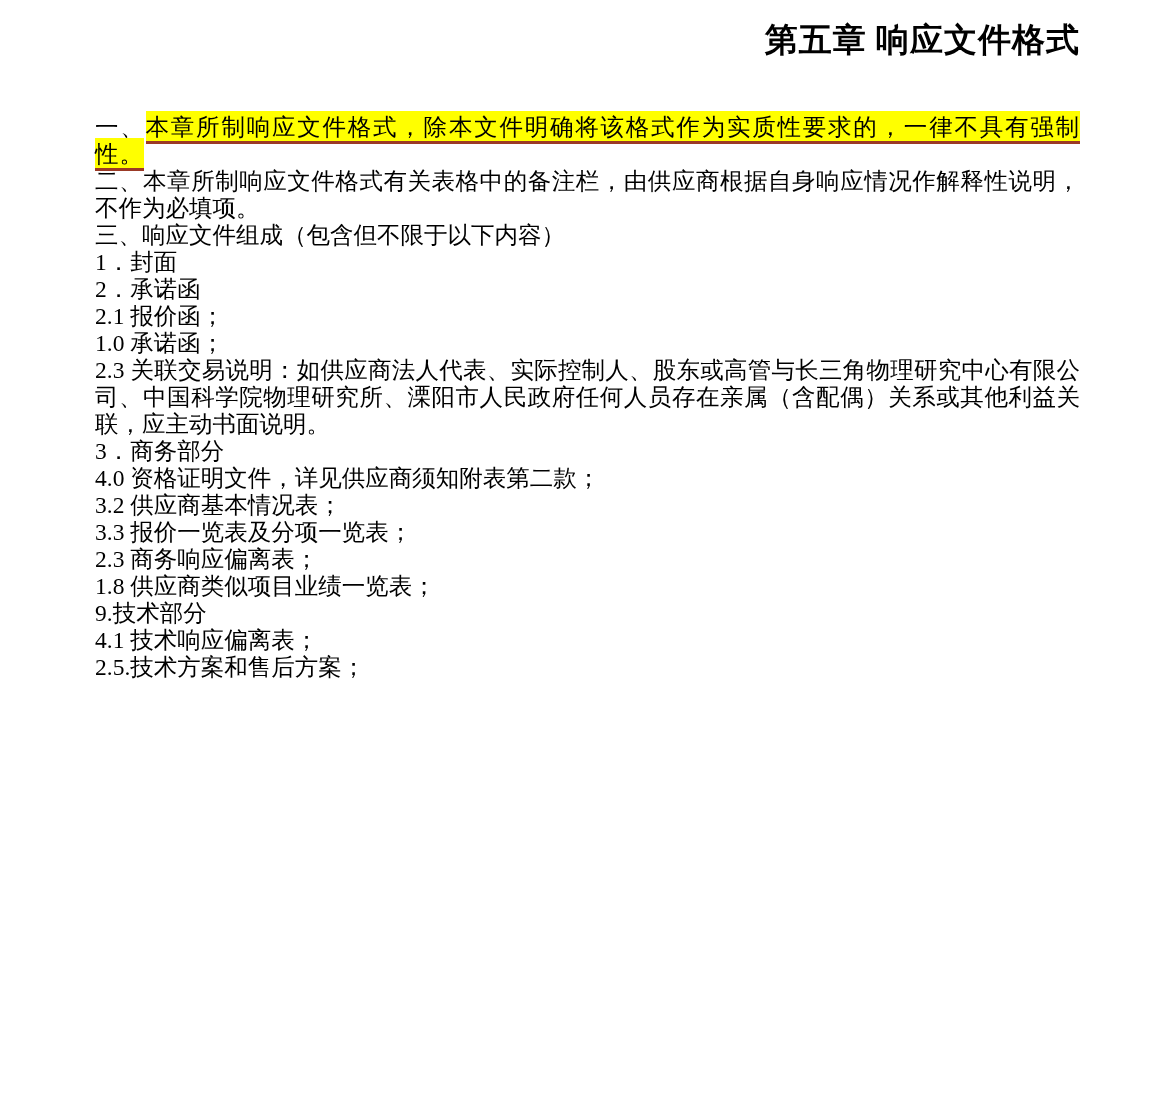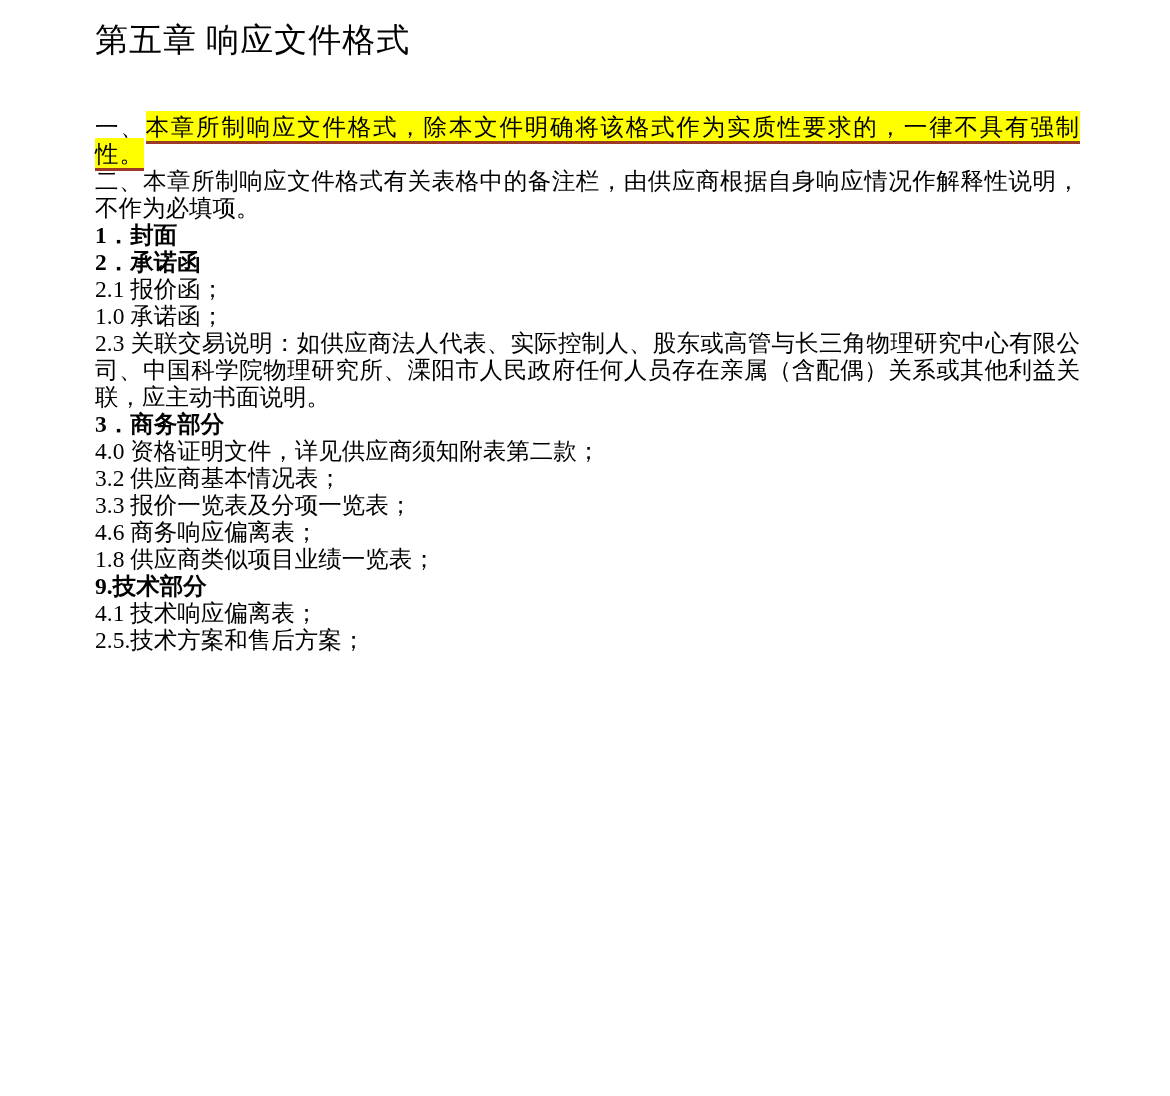--- a/index.html
+++ b/index.html
@@ -3,52 +3,53 @@
 <meta charset="utf-8">
 <style>
   html,body{margin:0;padding:0;}
   body{
     width:1170px;height:1096px;overflow:hidden;
     background:#ffffff;color:#000000;
     font-family:"Liberation Serif","DejaVu Serif",serif;
   }
   .page{padding:18px 90px 0 95px;}
   .doc-title{
-    font-size:33px;font-weight:normal;text-align:left;
+    font-size:33px;font-weight:bold;text-align:right;
     line-height:44px;margin:0 0 52px 0;letter-spacing:1px;
   }
   .doc-body{width:985px;}
   .para{
     font-size:23.5px;line-height:27px;margin:0;
     text-align:justify;text-justify:inter-ideograph;
     word-wrap:break-word;
   }
   .para.first{letter-spacing:1px;}
   .run{white-space:pre-wrap;}
-  .bold{font-weight:bold;}
+  .bold{font-weight:normal;}
   .highlight{padding:3px 0 1px 0;}
   .underline{border-bottom:3px solid;}
 </style>
 </head>
 <body>
 
 <div class="page">
   <h1 class="doc-title">第五章 响应文件格式</h1>
   <div class="doc-body">
       <p class="para first"><span class="run">一、</span><span class="run highlight underline" style="background-color: rgb(255, 255, 0); border-bottom-color: rgb(155, 58, 38);">本章所制响应文件格式，除本文件明确将该格式作为实质性要求的，一律不具有强制性。</span></p>
       <p class="para"><span class="run">二、本章所制响应文件格式有关表格中的备注栏，由供应商根据自身响应情况作解释性说明，不作为必填项。</span></p>
+      <p class="para"><span class="run">三、响应文件组成（包含但不限于以下内容）</span></p>
       <p class="para"><span class="run bold">1．封面</span></p>
       <p class="para"><span class="run bold">2．承诺函</span></p>
       <p class="para"><span class="run">2.1 报价函；</span></p>
       <p class="para"><span class="run">1.0 承诺函；</span></p>
       <p class="para"><span class="run">2.3 关联交易说明：如供应商法人代表、实际控制人、股东或高管与长三角物理研究中心有限公司、中国科学院物理研究所、溧阳市人民政府任何人员存在亲属（含配偶）关系或其他利益关联，应主动书面说明。</span></p>
       <p class="para"><span class="run bold">3．商务部分</span></p>
       <p class="para"><span class="run">4.0 资格证明文件，详见供应商须知附表第二款；</span></p>
       <p class="para"><span class="run">3.2 供应商基本情况表；</span></p>
       <p class="para"><span class="run">3.3 报价一览表及分项一览表；</span></p>
-      <p class="para"><span class="run">4.6 商务响应偏离表；</span></p>
+      <p class="para"><span class="run">2.3 商务响应偏离表；</span></p>
       <p class="para"><span class="run">1.8 供应商类似项目业绩一览表；</span></p>
       <p class="para"><span class="run bold">9.技术部分</span></p>
       <p class="para"><span class="run">4.1 技术响应偏离表；</span></p>
       <p class="para"><span class="run">2.5.技术方案和售后方案；</span></p>
       <p class="para"></p>
     </div>
 </div>
 
 </body></html>

